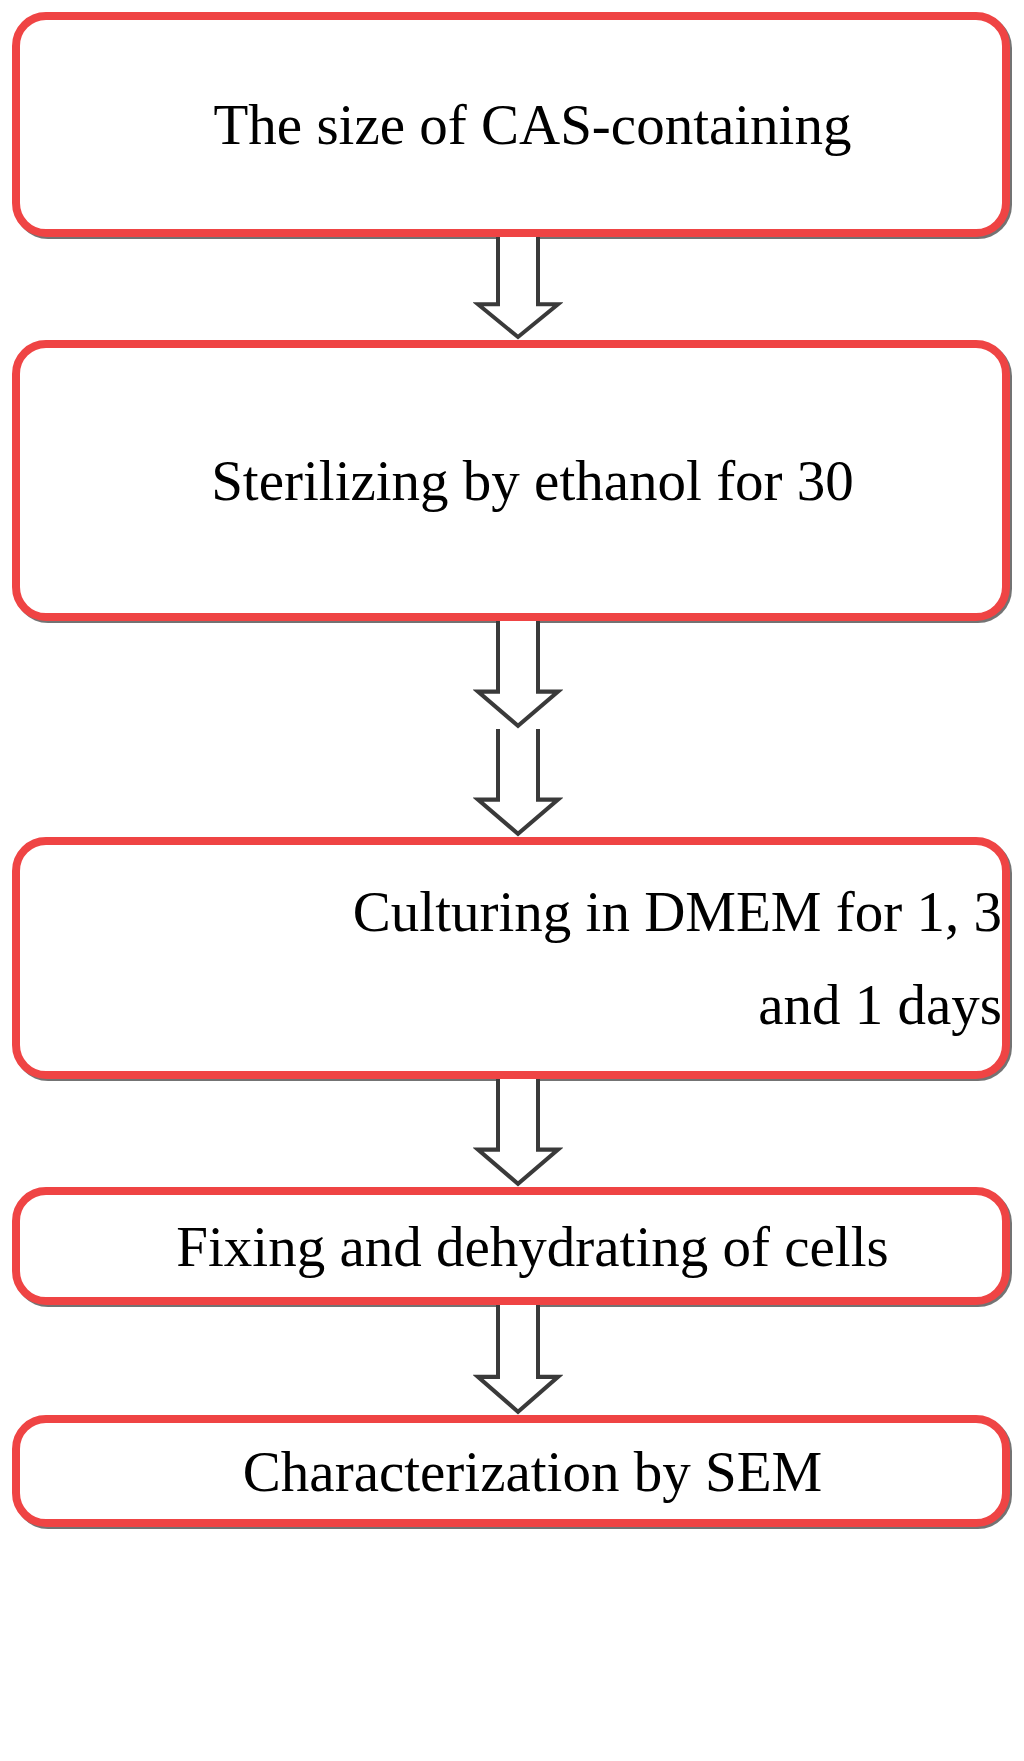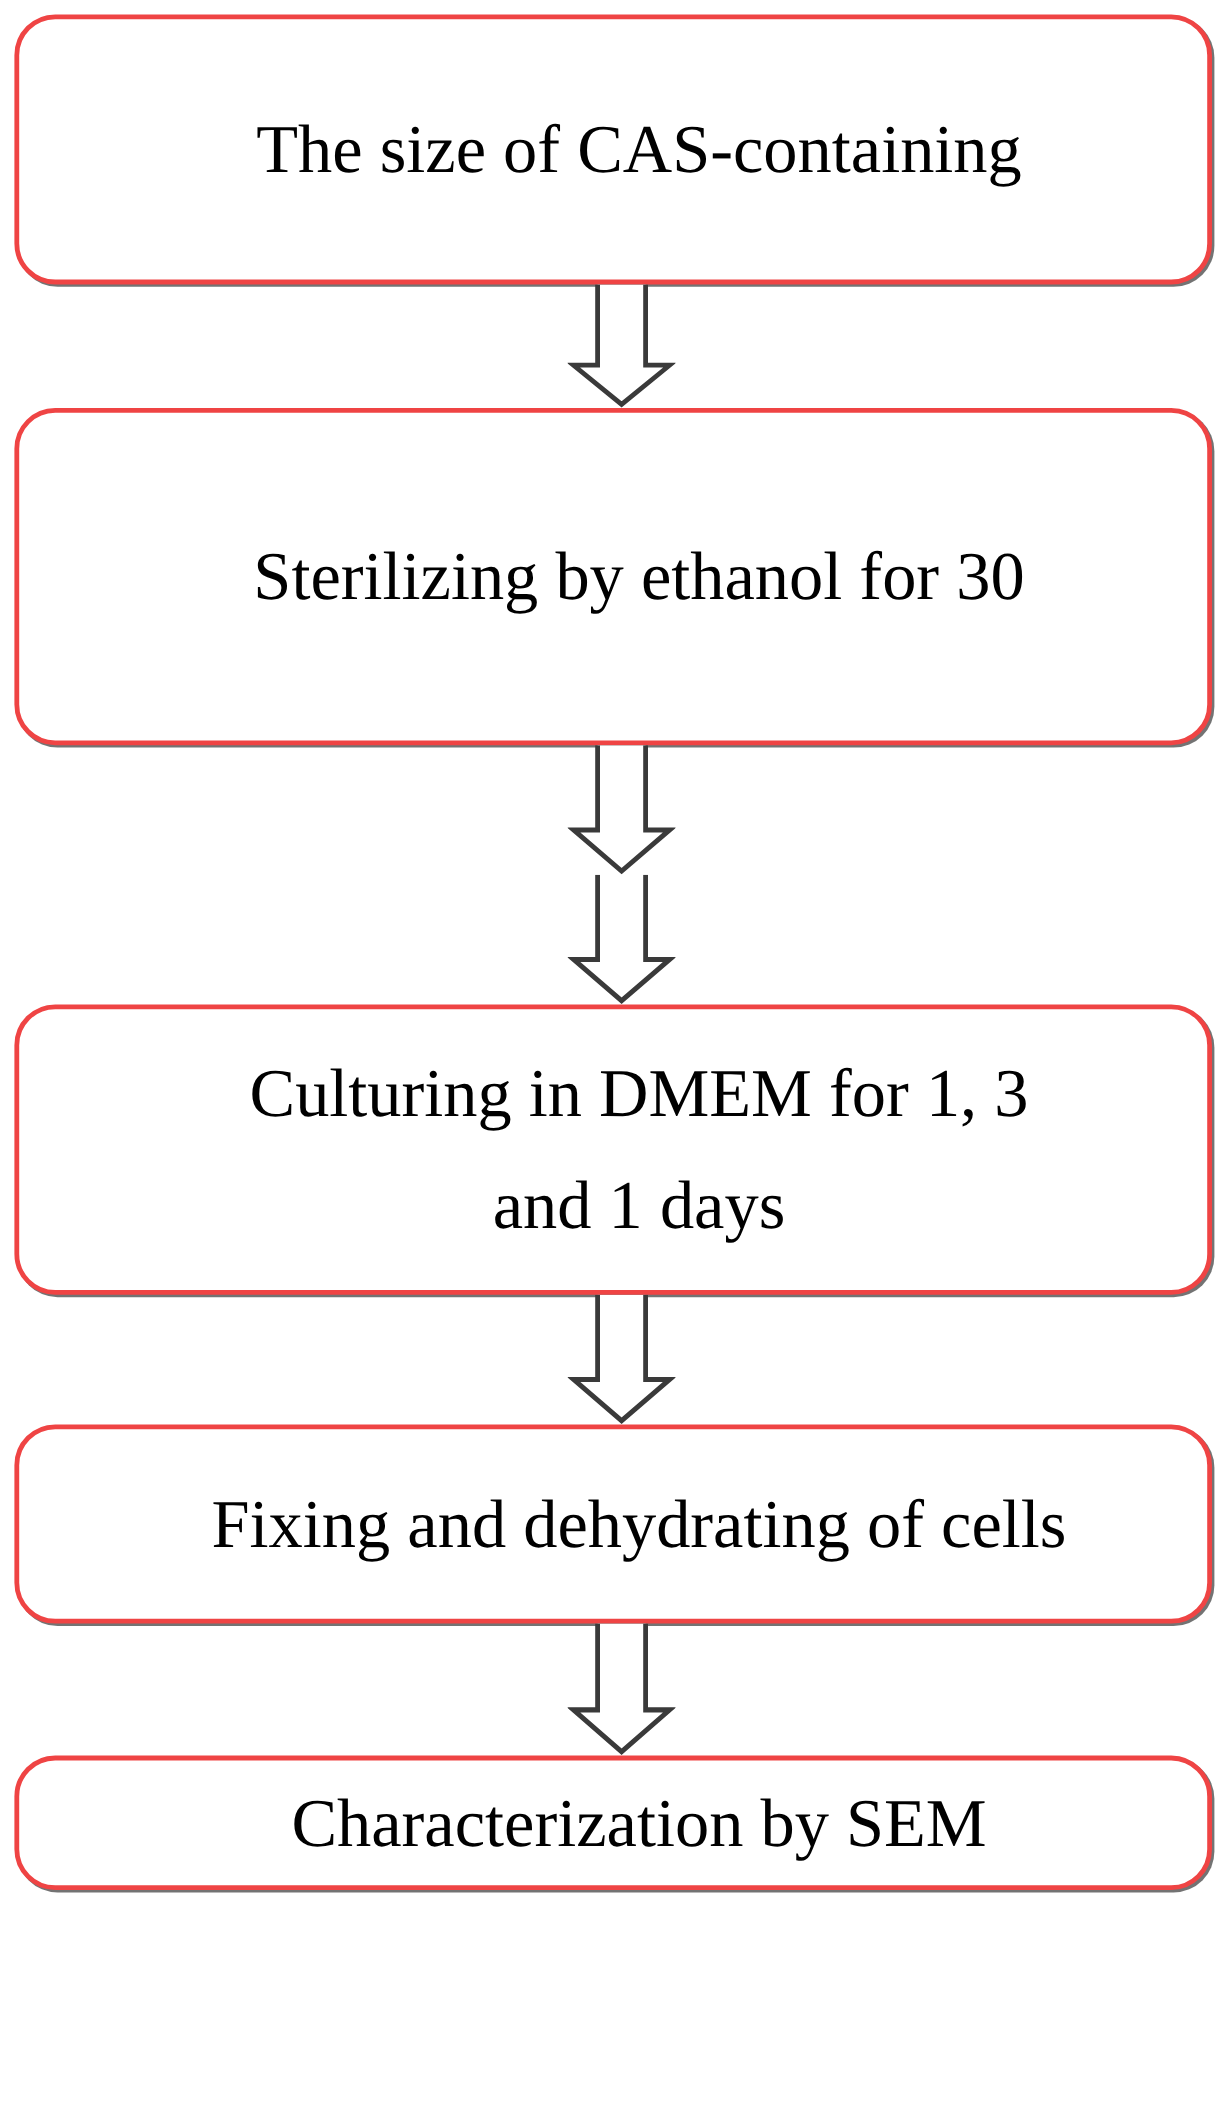--- a/index.html
+++ b/index.html
@@ -18,21 +18,21 @@
     padding-top: 12px;
   }
   .flow {
     display: flex;
     flex-direction: column;
     align-items: stretch;
   }
   .step {
     box-sizing: border-box;
     margin: 0 14px 0 12px;
-    border: 4px solid #ef4444;
+    border: 8px solid #ef4444;
     border-radius: 34px;
     background: #ffffff;
     box-shadow: 2px 2px 0 rgba(0,0,0,0.55);
     display: flex;
     flex-direction: column;
     justify-content: center;
     align-items: center;
     text-align: center;
     padding-left: 43px;
   }
@@ -41,22 +41,22 @@
     line-height: 93px;
     white-space: nowrap;
   }
   .step sup {
     font-size: 36px;
     vertical-align: super;
     line-height: 0;
   }
   .h225 { height: 225px; }
   .h237 { height: 281px; }
-  .h242 { height: 242px; }
-  .h134 { height: 166px; }
+  .h242 { height: 242px; align-items: flex-end; }
+  .h134 { height: 118px; }
   .h131 { height: 112px; }
   .arrow {
     display: flex;
     justify-content: center;
     align-items: stretch;
   }
   .arrow svg {
     display: block;
     height: 100%;
     transform: translateX(6px);

